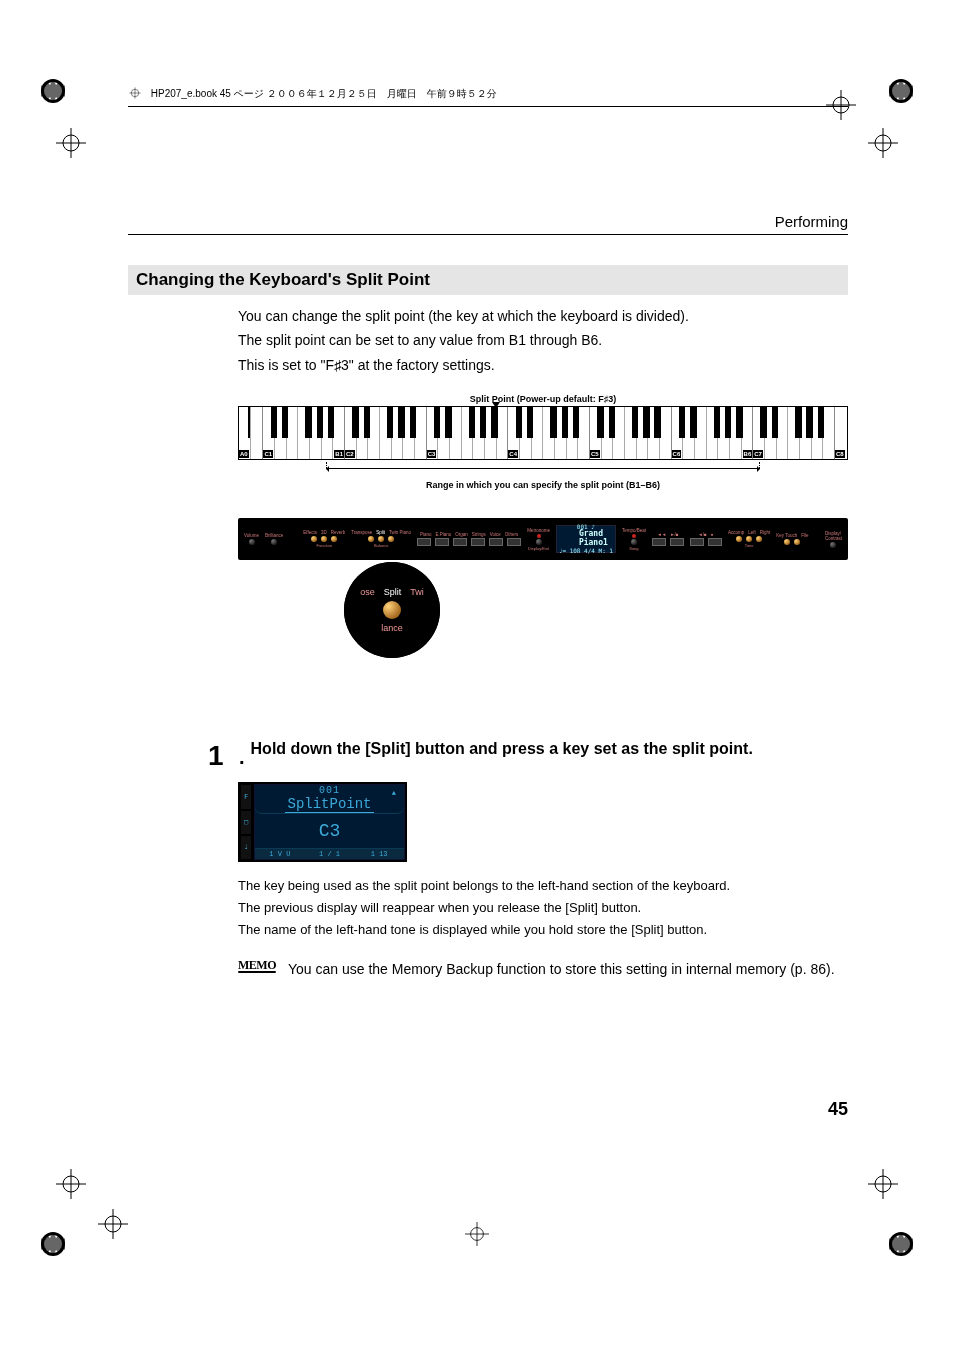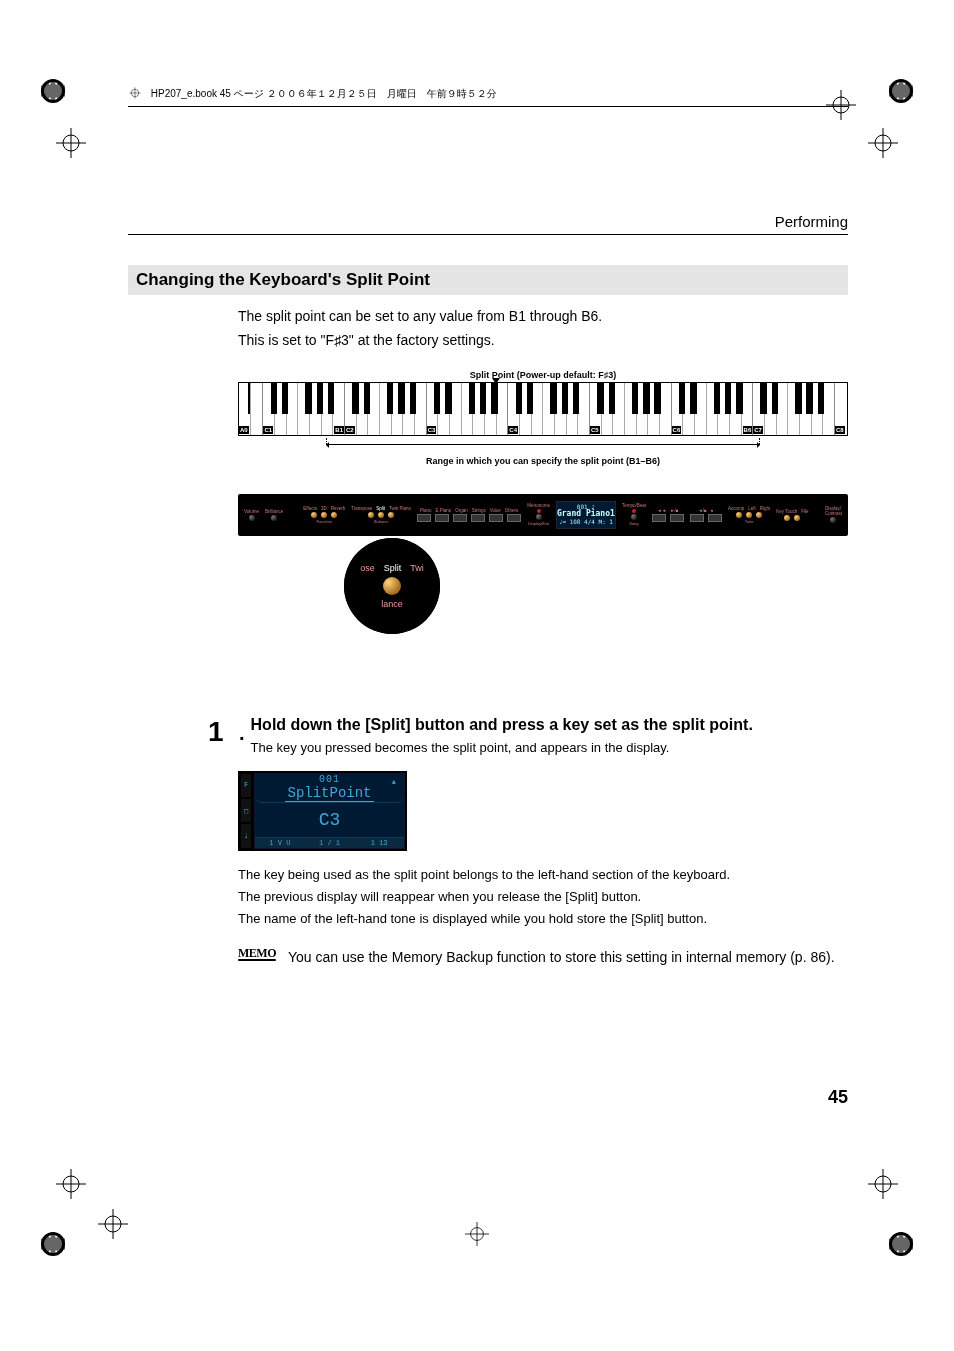--- a/index.html
+++ b/index.html
@@ -192,21 +192,21 @@
   .rect-btn {
     width:12px; height:6px; background:#333; border:0.5px solid #666;
   }
   .lcd {
     width: 58px; height: 26px; background:#001a33;
     border:1px solid #223; color:#9ef;
     font-family: monospace; font-size:6px;
     display:flex; flex-direction:column; align-items:center; justify-content:center;
     line-height:1.1;
   }
-  .lcd .big { font-size: 8px; font-weight:bold; color:#cff;}
+  .lcd .big { font-size: 8px; font-weight:bold; color:#cff;padding-left:22px;}
   .zoom-circle {
     position: absolute;
     top: 44px;
     left: 106px;
     width: 96px;
     height: 96px;
     border-radius: 50%;
     background: #000;
     overflow: hidden;
     display:flex;
@@ -481,20 +481,21 @@
     <span>HP207_e.book 45 ページ ２００６年１２月２５日　月曜日　午前９時５２分</span>
   </div>
   <div class="top-rule"></div>
 
   <div class="section-title-right">Performing</div>
   <div class="heavy-rule"></div>
 
   <div class="subsection">
     <div class="subsection-title">Changing the Keyboard's Split Point</div>
     <div class="body-indent">
+      <p>You can change the split point (the key at which the keyboard is divided).</p>
       <p>The split point can be set to any value from B1 through B6.</p>
       <p>
         <span>This is set to "F</span><span class="sharp-sym">♯</span><span>3" at the factory settings.</span>
       </p>
     </div>
 
     <div class="keyboard-fig">
       <div class="caption-top">
         <span>Split Point (Power-up default: F</span><span class="sharp-sym">♯</span><span>3)</span>
       </div>
@@ -797,21 +798,20 @@
           <div class="lance">lance</div>
         </div>
       </div>
     </div>
 
     <div class="step" style="margin-top:180px;">
       <div class="step-num">1</div>
       <div class="step-dot">.</div>
       <div class="step-body">
         <div class="step-title">Hold down the [Split] button and press a key set as the split point.</div>
-        <div class="step-text">The key you pressed becomes the split point, and appears in the display.</div>
       </div>
     </div>
 
     <div class="screen-fig">
       <div class="sidebox-l">
         <div>F</div>
         <div>□</div>
         <div>♩</div>
       </div>
       <div class="screen-inner">

